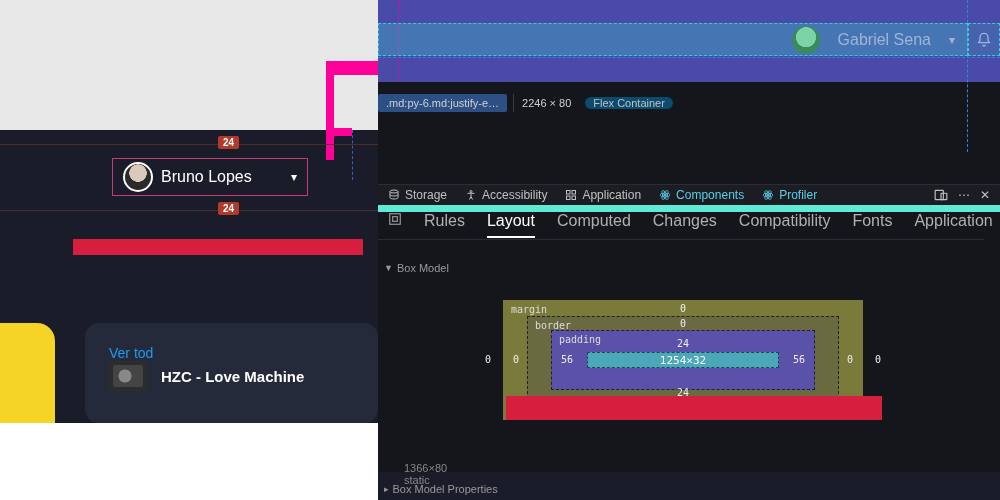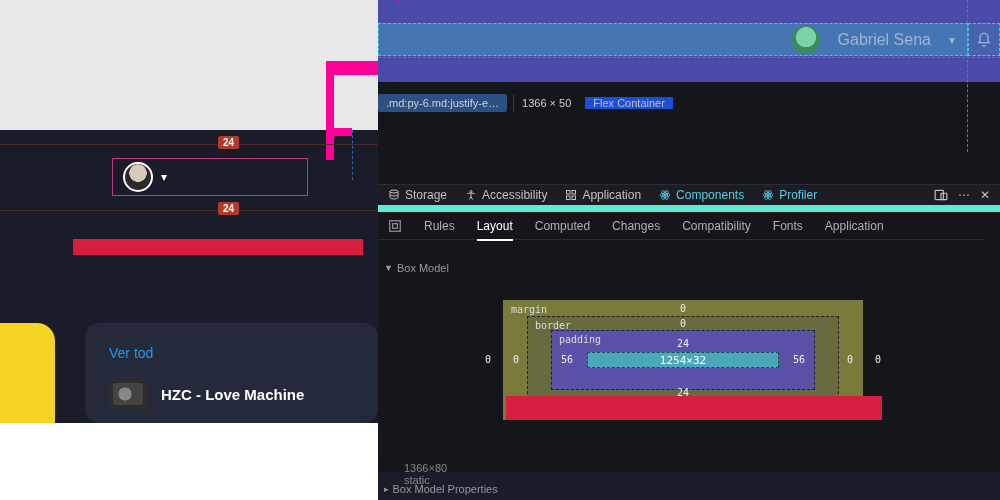--- a/index.html
+++ b/index.html
@@ -29,21 +29,21 @@
   
   .red-bar-left { position: absolute; top: 239px; left: 73px; width: 290px; height: 16px; background: #d81e3f; }
   
   .yellow-curve { position: absolute; top: 323px; left: 0; width: 55px; height: 100px; background: #f5d426; border-top-right-radius: 18px; }
   .white-bottom { position: absolute; top: 423px; left: 0; width: 378px; height: 80px; background: #fff; }
   
   .card { position: absolute; top: 323px; left: 85px; width: 293px; height: 100px; background: #252a3a; border-radius: 14px; padding: 22px 24px; }
   .card-head { display: flex; align-items: baseline; justify-content: space-between; }
   .card-title { color: #fff; font-size: 20px; font-weight: 700; }
   .card-link { color: #1d9bf0; font-size: 14px; }
-  .card-row { display: flex; align-items: center; gap: 14px; margin-top: 18px; }
+  .card-row { display: flex; align-items: center; gap: 14px; margin-top: 0; }
   .thumb { width: 38px; height: 30px; background: #2c2c2c; border-radius: 4px; position: relative; }
   .thumb::after { content: ""; position: absolute; inset: 4px; background: radial-gradient(circle at 40% 50%, #888 30%, #444 32%); border-radius: 2px; }
   .video-title { color: #fff; font-weight: 700; font-size: 15px; }
   
   .right-pane { width: 622px; height: 472px; position: relative; background: #14161b; }
   
   .purple-band { position: absolute; top: 0; left: 0; right: 0; height: 82px; background: #4a4aa8; }
   .cyan-flex { position: absolute; top: 23px; left: 0; right: 32px; height: 33px; background: rgba(60,200,200,0.35); border: 1px dashed #3ac8dc; display: flex; align-items: center; justify-content: flex-end; gap: 18px; padding-right: 12px; }
   .avatar-r { width: 28px; height: 28px; border-radius: 50%; background: radial-gradient(circle at 50% 40%, #7dd3a8 45%, #3a8a5c 47%); }
   .r-name { color: #a0b4d8; font-size: 16px; }
@@ -52,28 +52,28 @@
   .bell-wrap { position: absolute; top: 23px; right: 0; width: 32px; height: 33px; border: 1px dashed #3ac8dc; display: flex; align-items: center; justify-content: center; background: rgba(60,200,200,0.2); }
   .bell { color: #a0b4d8; font-size: 16px; }
   .flex-edge-v { position: absolute; top: 0; height: 82px; width: 0; border-left: 1px dotted #ff0099; }
   .flex-edge-v.cut { left: 20px; }
   .guide-v { position: absolute; top: 0; right: 32px; bottom: 320px; width: 0; border-left: 1px dashed #2a86e0; }
   .guide-h { position: absolute; top: 57px; left: 0; right: 0; height: 0; border-top: 1px dashed #2a86e0; }
   
   .chips { position: absolute; top: 94px; left: 0; display: flex; gap: 6px; align-items: center; font-family: ui-monospace, monospace; font-size: 11px; }
   .chip-class { background: #2c5084; color: #d0d0d0; padding: 3px 8px; border-radius: 2px; }
   .chip-dim { color: #d0d0d0; padding: 3px 8px; border-left: 1px solid #3a3a3a; }
-  .chip-flex { background: #1d4ed8; color: #c0c0c0; padding: 0 8px; border-radius: 0; }
+  .chip-flex { background: #0c4a6e; color: #c0c0c0; padding: 0 8px; border-radius: 6px; }
   
   .tabs-row { position: absolute; top: 184px; left: 0; right: 0; height: 28px; background: #1b1d23; border-top: 1px solid #2a2d35; border-bottom: 7px solid #5eead4; display: flex; align-items: center; gap: 18px; padding: 0 10px; font-family: ui-monospace, monospace; font-size: 12px; color: #c0c0c0; }
   .tabs-row .tab { display: flex; align-items: center; gap: 5px; }
   .tabs-row .tab.react { color: #5acde8; }
   .tabs-row .right-icons { margin-left: auto; display: flex; gap: 10px; color: #c0c0c0; }
   
-  .subtabs { position: absolute; top: 212px; left: 0; right: 16px; height: 28px; display: flex; align-items: center; gap: 22px; padding: 0 10px; font-family: ui-monospace, monospace; font-size: 12px; color: #b0b0b0; border-bottom: 1px solid #2a2d35; }
+  .subtabs { position: absolute; top: 212px; left: 0; right: 16px; height: 28px; display: flex; align-items: flex-start; gap: 22px; padding: 0 10px; font-family: ui-monospace, monospace; font-size: 16px; color: #b0b0b0; border-bottom: 1px solid #2a2d35; }
   .subtabs .icon-btn { color: #999; }
   .subtabs .st.active { color: #fff; border-bottom: 2px solid #ffffff; padding-bottom: 6px; margin-bottom: -8px; }
   
   .section-hdr { position: absolute; left: 6px; font-family: ui-monospace, monospace; font-size: 11px; color: #999; display: flex; align-items: center; gap: 4px; }
   .section-hdr.bm { top: 262px; }
   .section-hdr.bmp { top: 483px; }
   .tri { font-size: 9px; }
   
   .boxmodel { position: absolute; top: 300px; left: 125px; width: 360px; height: 120px; }
   .bm-margin { position: absolute; inset: 0; background: #7a7a3a; display: flex; align-items: center; justify-content: center; }
@@ -101,20 +101,21 @@
 
   <div class="h-line l1"></div>
   <div class="h-line l2"></div>
   <div class="dash-v"></div>
 
   <div class="m-badge top">24</div>
   <div class="m-badge bot">24</div>
 
   <div class="user-pill">
     <div class="avatar-left"></div>
+    <span class="name">Bruno Lopes</span>
     <span class="chev">▾</span>
   </div>
 
   <div class="red-bar-left"></div>
 
   <div class="yellow-curve"></div>
   <div class="white-bottom"></div>
 
   <div class="card">
     <div class="card-head">
@@ -142,21 +143,21 @@
     <span class="bell">
       <svg width="16" height="16" viewBox="0 0 24 24" fill="none" stroke="#a0b4d8" stroke-width="2">
           <path d="M6 8a6 6 0 0 1 12 0v5l2 3H4l2-3V8z"></path>
           <path d="M10 19a2 2 0 0 0 4 0"></path>
         </svg>
     </span>
   </div>
 
   <div class="chips">
     <span class="chip-class">.md:py-6.md:justify-e…</span>
-    <span class="chip-dim">1366 × 50</span>
+    <span class="chip-dim">2246 × 80</span>
     <span class="chip-flex">Flex Container</span>
   </div>
 
   <div class="tabs-row">
     <div class="tab">
       <span>
         <svg width="12" height="12" viewBox="0 0 24 24" fill="none" stroke="currentColor" stroke-width="2">
             <ellipse cx="12" cy="5" rx="8" ry="3"></ellipse>
             <path d="M4 5v6c0 1.7 3.6 3 8 3s8-1.3 8-3V5"></path>
             <path d="M4 11v6c0 1.7 3.6 3 8 3s8-1.3 8-3v-6"></path>

